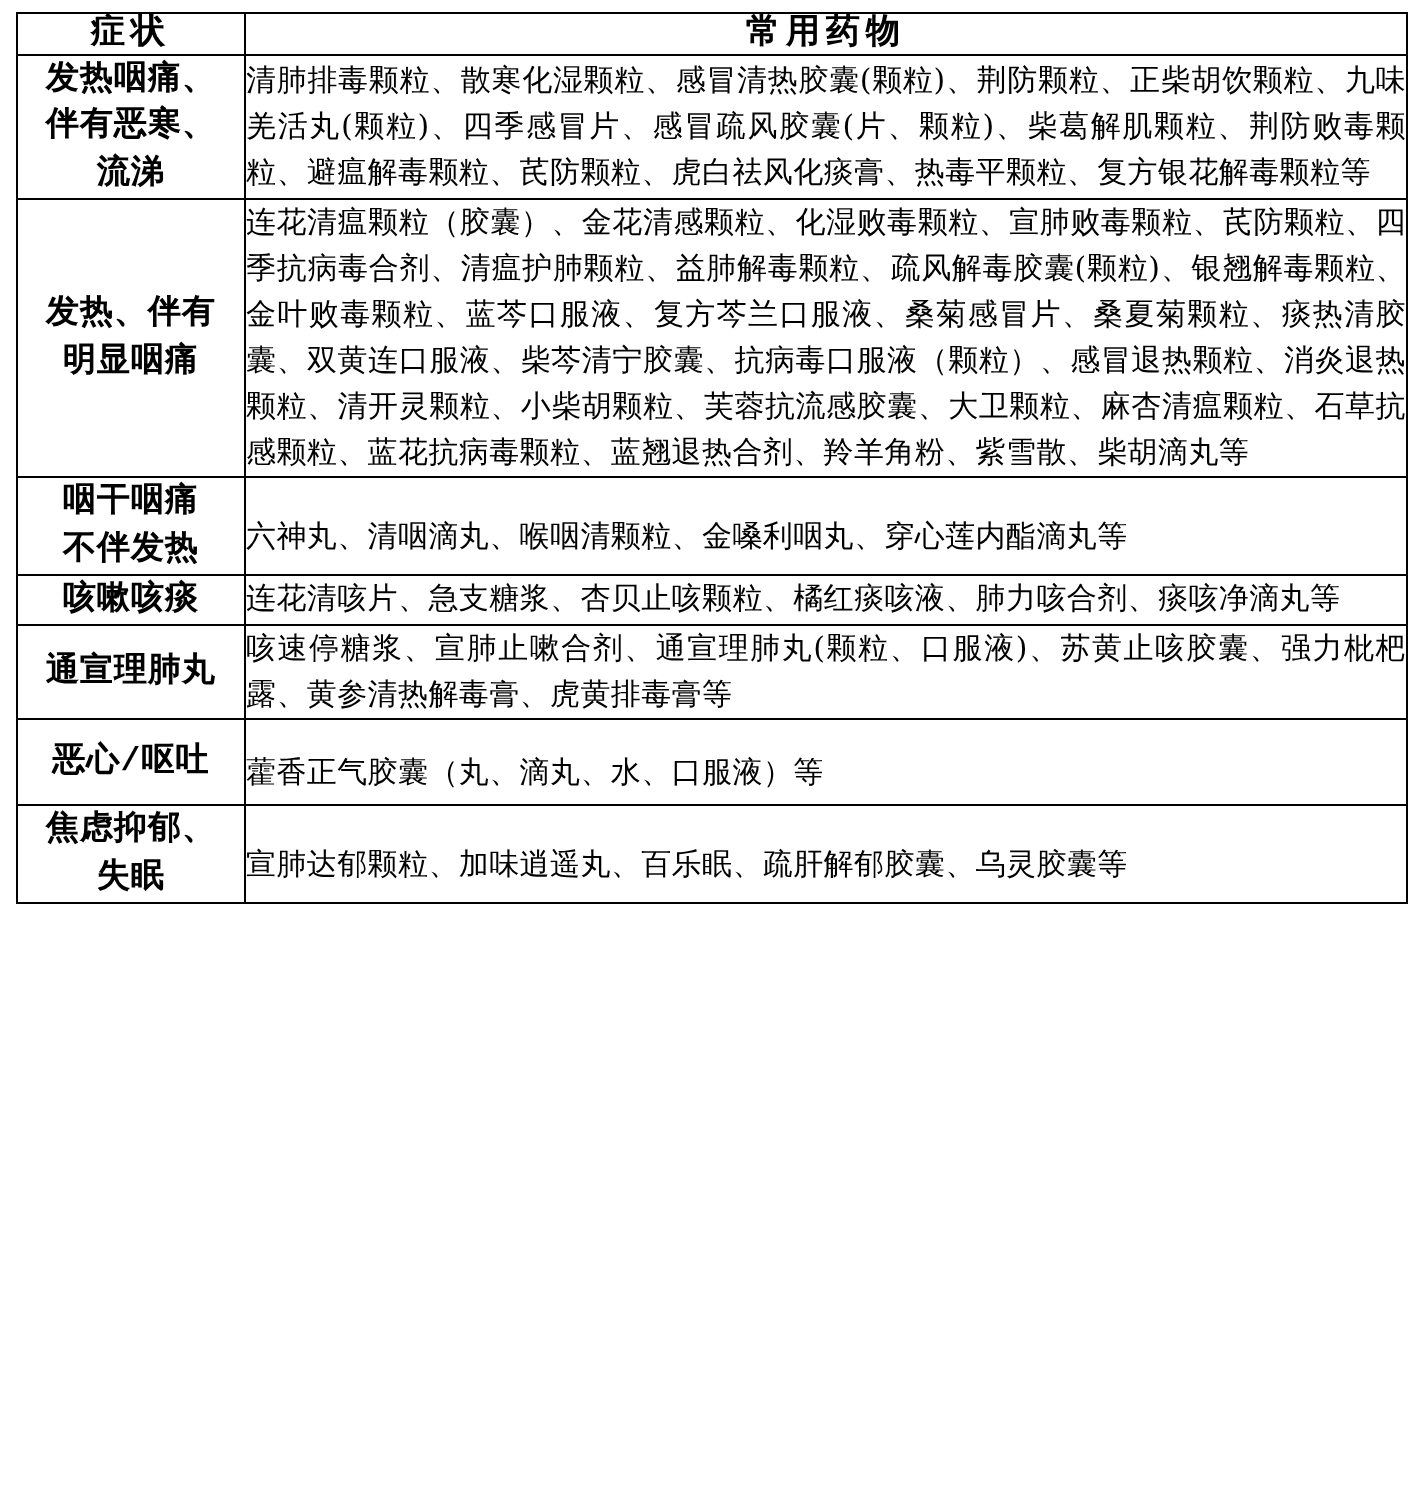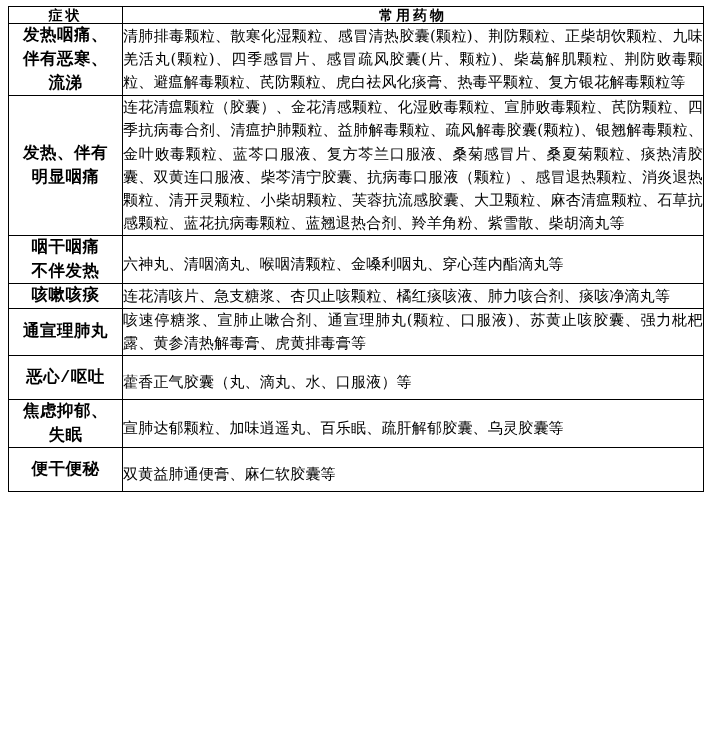--- a/index.html
+++ b/index.html
@@ -33,21 +33,21 @@
   table.drug-table td {
     border: 1.4px solid #000000;
     vertical-align: middle;
     padding: 0;
   }
 
   
   th.hd {
     text-align: center;
     font-weight: bold;
-    font-size: 14px;
+    font-size: 17px;
     line-height: 1.15;
     letter-spacing: 3px;
     padding: 7px 2px 8px 2px;
     font-family: "DejaVu Serif", "Liberation Serif", serif;
   }
 
   
   td.sym {
     text-align: center;
     font-weight: bold;
@@ -118,19 +118,15 @@
         </tr>
         <tr>
           <td class="sym">恶心/呕吐</td>
           <td class="drg single">藿香正气胶囊（丸、滴丸、水、口服液）等</td>
         </tr>
         <tr>
           <td class="sym">焦虑抑郁、
 失眠</td>
           <td class="drg single">宣肺达郁颗粒、加味逍遥丸、百乐眠、疏肝解郁胶囊、乌灵胶囊等</td>
         </tr>
-        <tr>
-          <td class="sym">便干便秘</td>
-          <td class="drg single">双黄益肺通便膏、麻仁软胶囊等</td>
-        </tr>
       </tbody>
   </table>
 </div>
 
 </body></html>

